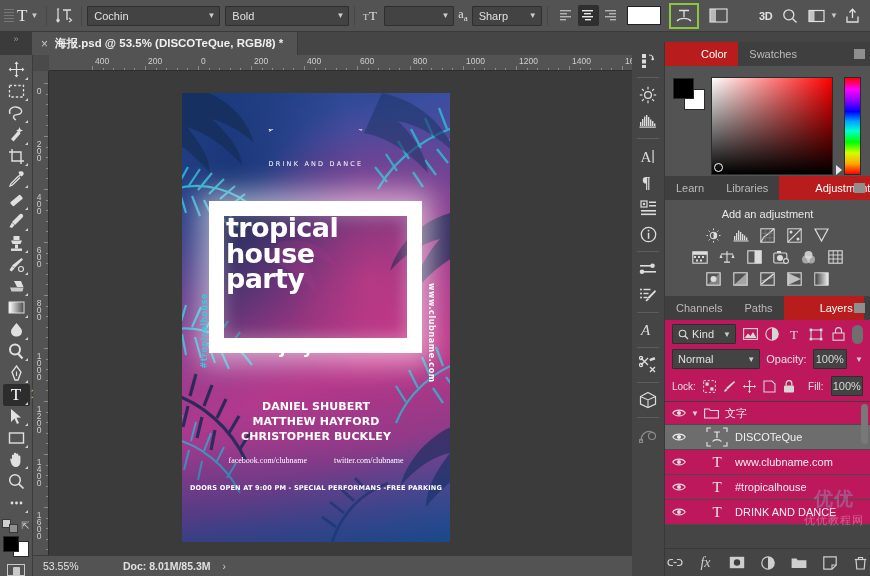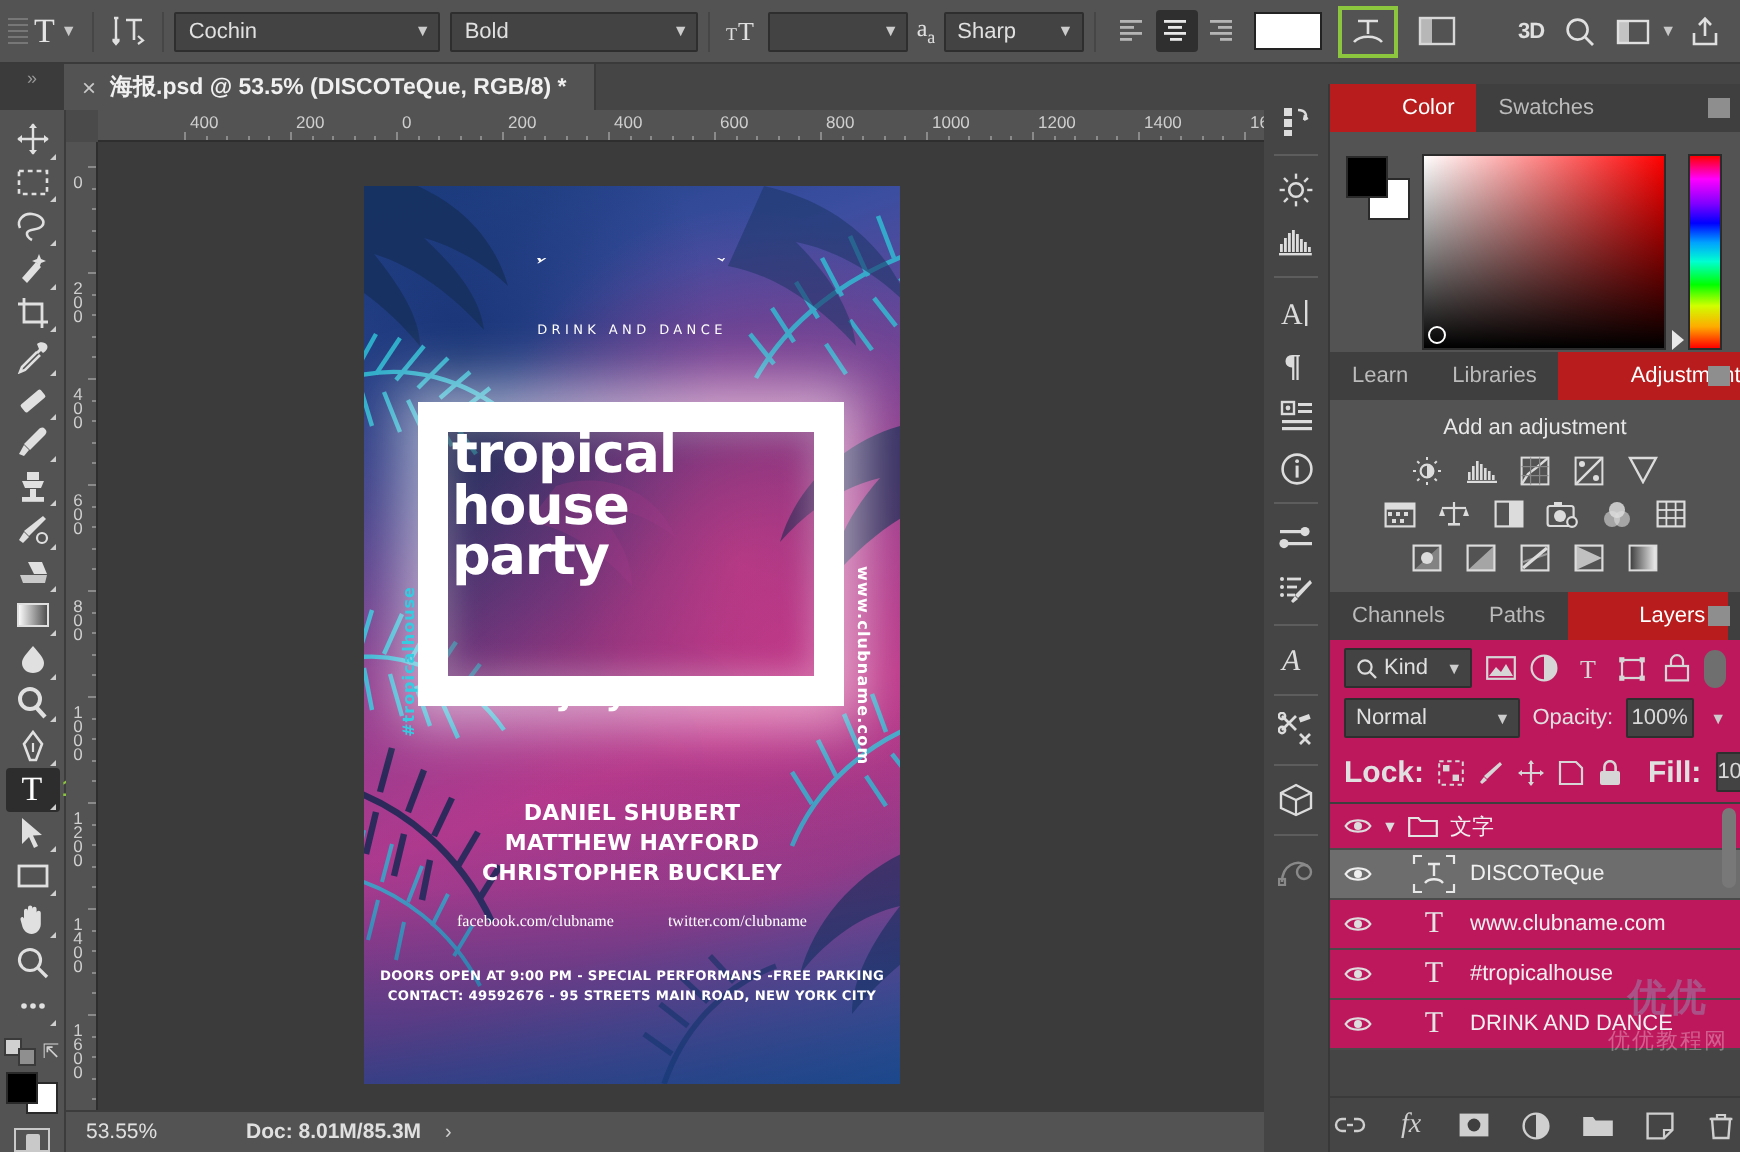--- a/index.html
+++ b/index.html
@@ -281,21 +281,21 @@
   .kind-sel { width: 86px; }
   .blend-sel { width: 106px; }
   .filter-icons { display: flex; gap: 6px; align-items:center; }
   .fic { width: 16px; height:16px; display:flex;align-items:center;justify-content:center;color:#d6d6d6;}
   .toggle-pill { width: 11px; height: 19px; border-radius: 6px; background: #6f6f6f; }
   .opacity-lbl { font-size: 11px; color: #e0e0e0; white-space: nowrap; }
   .opacity-val { width: 42px; height:20px; background:#434343;border:1px solid #2e2e2e;
     display:flex;align-items:center;justify-content:center;font-size:11px;border-radius:1px;}
   .mini-caret { font-size: 8px; color:#ccc; margin-left:2px;}
   .lock-row { display:flex; align-items:center; gap:7px; padding: 3px 7px 5px 7px; }
-  .lock-lbl { font-size: 15px; color: #e0e0e0; font-weight: bold; }
+  .lock-lbl { font-size: 10px; color: #e0e0e0; }
   .layer-list { border-top: 1px solid #3e3e3e; position: relative; }
   .layer-item {
     display: flex; align-items: center; height: 25px;
     border-bottom: 1px solid #4a4a4a;
     padding-left: 4px;
   }
   .layer-item.group { height: 23px; }
   .layer-item.selected { background: #6d6d6d; }
   .eye { width: 20px; display:flex;align-items:center;justify-content:center;color:#ddd;}
   .l-chev { width: 12px; display:flex;align-items:center;justify-content:center;color:#ddd;font-size:8px;}
@@ -897,21 +897,20 @@
           <div>CHRISTOPHER BUCKLEY</div>
         </div>
 
         <div class="socials">
           <span>facebook.com/clubname</span>
           <span>twitter.com/clubname</span>
         </div>
 
         <div class="footer-info">
           <div>DOORS OPEN AT 9:00 PM - SPECIAL PERFORMANS -FREE PARKING</div>
-          <div>CONTACT: 49592676 - 95 STREETS MAIN ROAD, NEW YORK CITY</div>
         </div>
       </div>
 
     </div>
   </div>
 
   <div class="statusbar">
     <span class="sb-zoom">53.55%</span>
     <span class="sb-doc">Doc: 8.01M/85.3M</span>
     <span class="sb-arrow">›</span>

